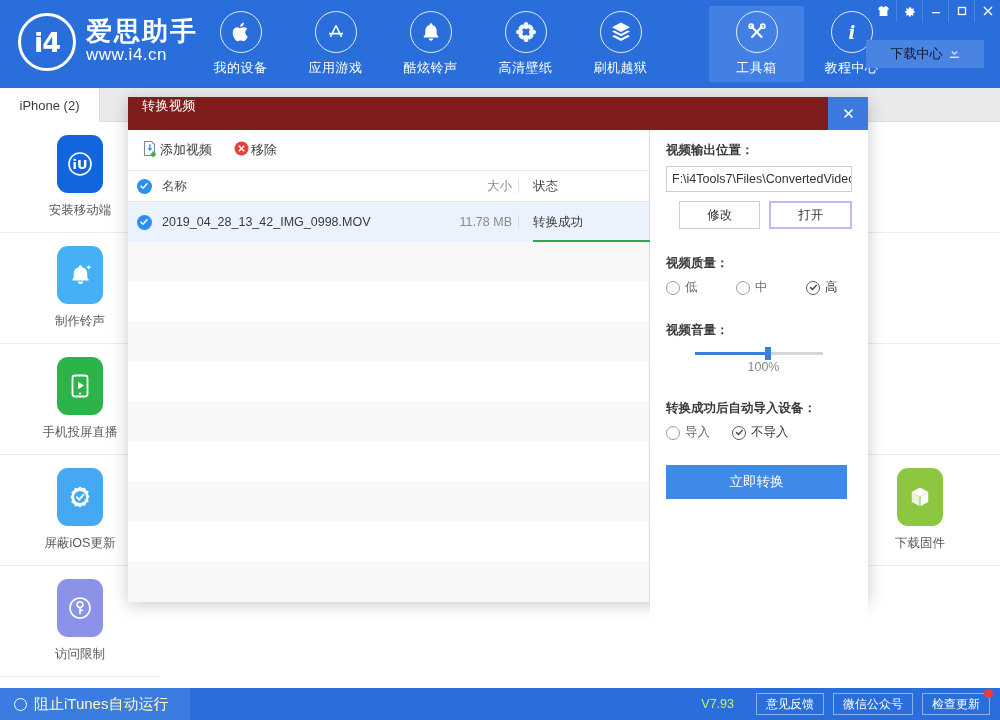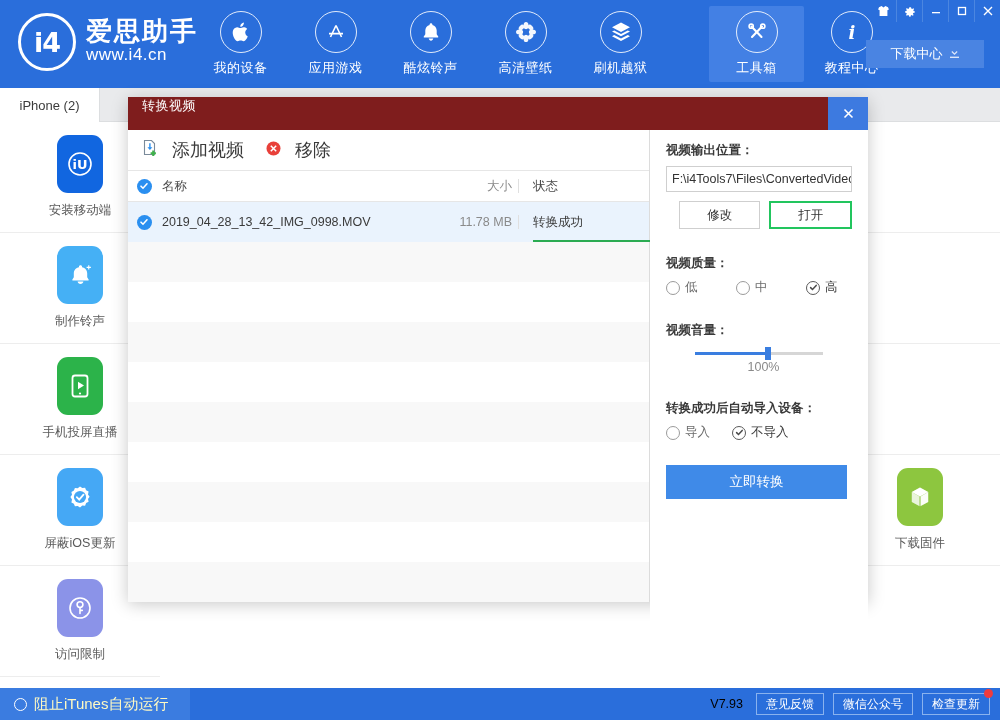--- a/index.html
+++ b/index.html
@@ -75,21 +75,21 @@
     display: flex; align-items: center; justify-content: center;
     color: #fff; cursor: pointer;
     background: #2a6edb;
   }
   .wc.sep { border-left: 1px solid #4b86e0; }
 
   .dlcenter {
     position: absolute; right: 16px; top: 40px;
     width: 118px; height: 28px;
     background: #4a84e2;
-    color: #ffffff; font-size: 13px;
+    color: #0f172a; font-size: 13px;
     display: flex; align-items: center; justify-content: center;
     cursor: pointer; gap: 6px;
   }
 
   
   .tabstrip {
     position: absolute; left: 0; top: 88px;
     width: 1000px; height: 34px;
     background: #e9eaec;
     border-bottom: 1px solid #dcdee0;
@@ -178,22 +178,22 @@
   }
 
   
   .vtoolbar {
     height: 41px;
     display: flex; align-items: center;
     padding-left: 14px; gap: 22px;
     border-bottom: 1px solid #e6e6e6;
   }
   .vtb-btn {
-    display: flex; align-items: center; gap: 14px;
-    font-size: 18px; color: #3b3b3b; cursor: pointer;
+    display: flex; align-items: center; gap: 2px;
+    font-size: 13px; color: #3b3b3b; cursor: pointer;
   }
 
   
   .vthead {
     height: 31px;
     display: flex; align-items: center;
     font-size: 12.5px; color: #4a4a4a;
     border-bottom: 1px solid #e6e6e6;
     background: #fff;
   }
@@ -237,21 +237,21 @@
   }
   .rp-btnrow { display: flex; gap: 9px; margin-top: 9px; padding-left: 13px; }
   .rp-btn {
     width: 88px; height: 28px;
     border: 1px solid #cfcfcf; background: #fff;
     font-size: 12.5px; color: #333;
     display: flex; align-items: center; justify-content: center;
     cursor: pointer;
   }
   .rp-btn.hl {
-    border: 2px solid #22c55e;
+    border: 2px solid #c4b5fd;
     width: 89px;
   }
   .radio-row { display: flex; align-items: center; margin-top: 2px; }
   .radio {
     display: flex; align-items: center; gap: 5px;
     font-size: 12.5px; color: #6b6b6b; cursor: pointer;
   }
   .radio .dot {
     width: 14px; height: 14px; border-radius: 50%;
     border: 1.4px solid #9b9b9b; background: #fff;
@@ -302,21 +302,21 @@
   }
   .sb-ring {
     width: 13px; height: 13px; border-radius: 50%;
     border: 1.4px solid #fff;
   }
   .sb-left-label { color: #fef9c3; font-size: 15px; }
   .sb-right {
     position: absolute; right: 10px; top: 0; height: 32px;
     display: flex; align-items: center; gap: 9px;
   }
-  .sb-ver { color: #000000; font-size: 12.5px; margin-right: 4px; }
+  .sb-ver { color: #bef264; font-size: 12.5px; margin-right: 13px; }
   .sb-btn {
     height: 22px; padding: 0 9px;
     border: 1px solid #89b2ee;
     color: #fff; font-size: 12px;
     display: flex; align-items: center;
     cursor: pointer; position: relative;
   }
   .sb-dot {
     position: absolute; right: -4px; top: -5px;
     width: 9px; height: 9px; border-radius: 50%;

